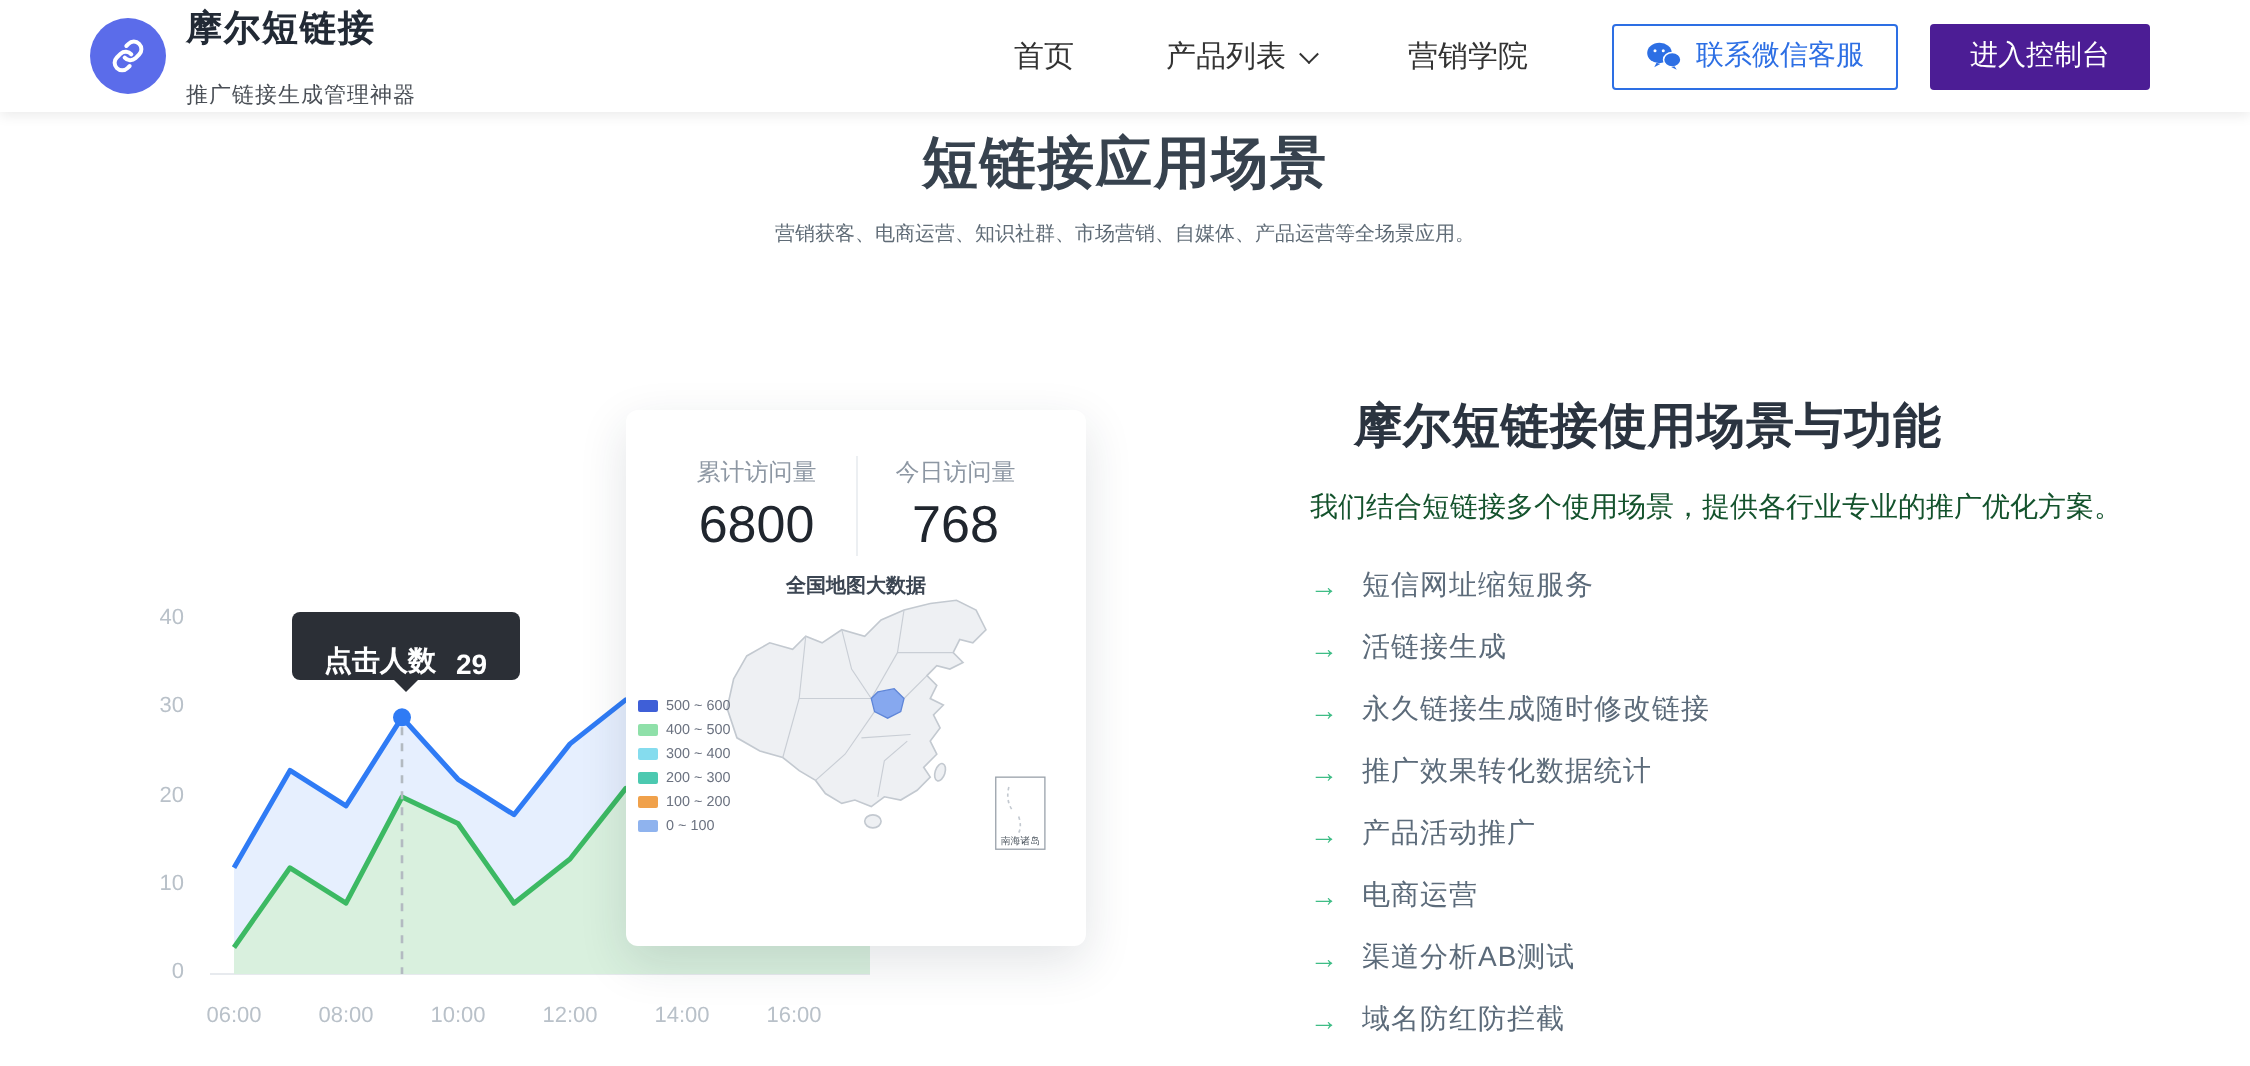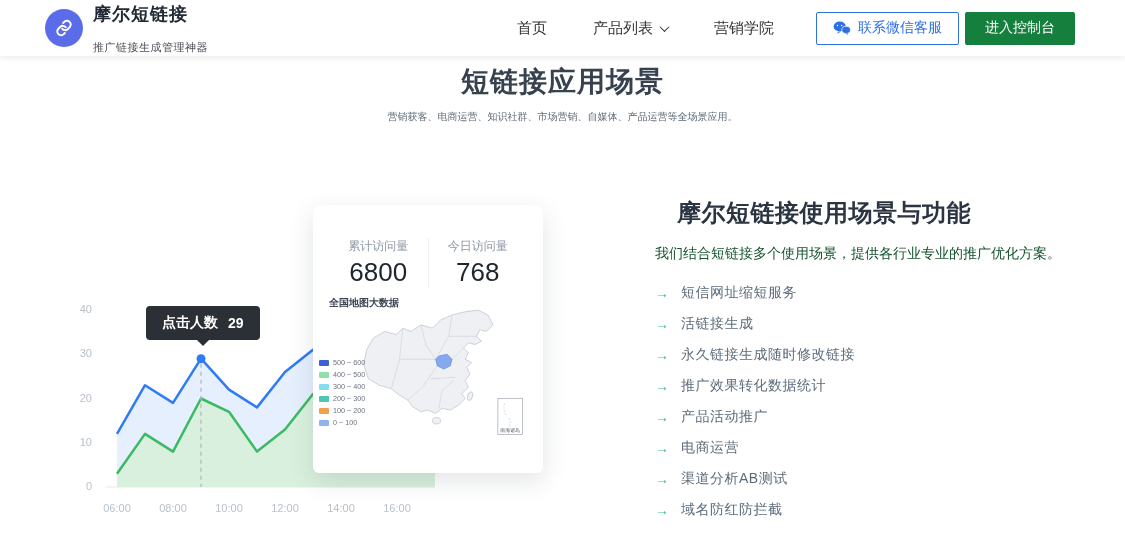--- a/index.html
+++ b/index.html
@@ -17,52 +17,52 @@
   .logo-text { margin-left:10px; }
   .logo-title { font-size:18px; font-weight:700; color:#222a35; letter-spacing:1px; }
   .logo-sub { font-size:11px; color:#4a4f56; margin-top:14px; letter-spacing:.5px; }
   .nav { margin-left:auto; display:flex; align-items:center; gap:46px; }
   .nav-item { font-size:15px; color:#333; cursor:pointer; display:flex; align-items:center; }
   .chev { width:7px; height:7px; border-right:1.5px solid #333; border-bottom:1.5px solid #333;
     transform:rotate(45deg) translate(-1px,-1px); margin-left:8px; display:inline-block; }
   .btn-wechat { margin-left:42px; height:33px; padding:0 16px; background:#fff;
     border:1px solid #2D6FE4; border-radius:2px; color:#2D6FE4; font-size:14px;
     display:flex; align-items:center; gap:7px; cursor:pointer; }
-  .btn-console { margin-left:6px; height:33px; padding:0 20px; background:#15803d;
+  .btn-console { margin-left:16px; height:33px; padding:0 20px; background:#4c1d95;
     border:none; border-radius:2px; color:#fff; font-size:14px; cursor:pointer; }
 
   
   .hero { position:absolute; top:56px; left:0; width:1125px; text-align:center; }
   .hero-title { margin-top:7px; font-size:28px; font-weight:600; color:#37424e; letter-spacing:1px; }
   .hero-sub { margin-top:9px; font-size:10px; color:#5f6b76; }
 
   
   .visual { position:absolute; left:60px; top:290px; width:520px; height:243px; }
   .ytick { position:absolute; left:0; width:32px; text-align:right; font-size:11px; color:#b9c1c9; }
   .xtick { position:absolute; width:44px; text-align:center; font-size:11px; color:#b9c1c9; top:212px; }
   .plot-svg { position:absolute; left:0; top:0; }
   .tooltip { position:absolute; left:86px; top:16px; height:34px; padding:0 16px;
     background:#2b2f36; border-radius:4px; color:#fff; font-size:14px; font-weight:600;
-    display:flex; align-items:center; gap:10px; z-index:1; }
+    display:flex; align-items:flex-end; gap:10px; z-index:1; }
   .tooltip:after { content:""; position:absolute; left:50%; bottom:-6px; margin-left:-6px;
     border-left:6px solid transparent; border-right:6px solid transparent;
     border-top:6px solid #2b2f36; }
 
   
   .demo-card { position:absolute; left:313px; top:205px; width:230px; height:268px;
     background:#fff; border-radius:6px; box-shadow:0 8px 24px rgba(31,45,61,.13);
     z-index:2; padding:20px 16px 8px 16px; }
   .card-title { font-size:16px; font-weight:700; color:#2b3440; letter-spacing:1px; }
-  .stats { display:flex; margin-top:13px; }
+  .stats { display:flex; margin-top:3px; }
   .stat { flex:1; text-align:center; }
   .stat + .stat { border-left:1px solid #eceff2; }
   .stat-label { font-size:12px; color:#8d97a3; }
   .stat-value { font-size:26px; color:#20262e; margin-top:2px; }
   .map-block { position:relative; margin-top:8px; height:148px; }
-  .map-title { font-size:10px; font-weight:600; color:#3c4653; }
+  .map-title { text-align:center; font-size:10px; font-weight:600; color:#3c4653; }
   .map-svg { position:absolute; left:28px; top:12px; }
   .legend { position:absolute; left:-10px; top:62px; display:flex; flex-direction:column; gap:3px; }
   .legend-row { display:flex; align-items:center; gap:4px; }
   .legend-swatch { width:10px; height:6px; border-radius:1px; display:inline-block; }
   .legend-label { font-size:8px; color:#6b7280; transform:scale(.9); transform-origin:left center; }
 
   
   .info { position:absolute; left:655px; top:197px; width:440px; }
   .index-row { display:flex; align-items:center; }
   .big-index { font-size:58px; font-weight:200; color:#46535f; line-height:1;

